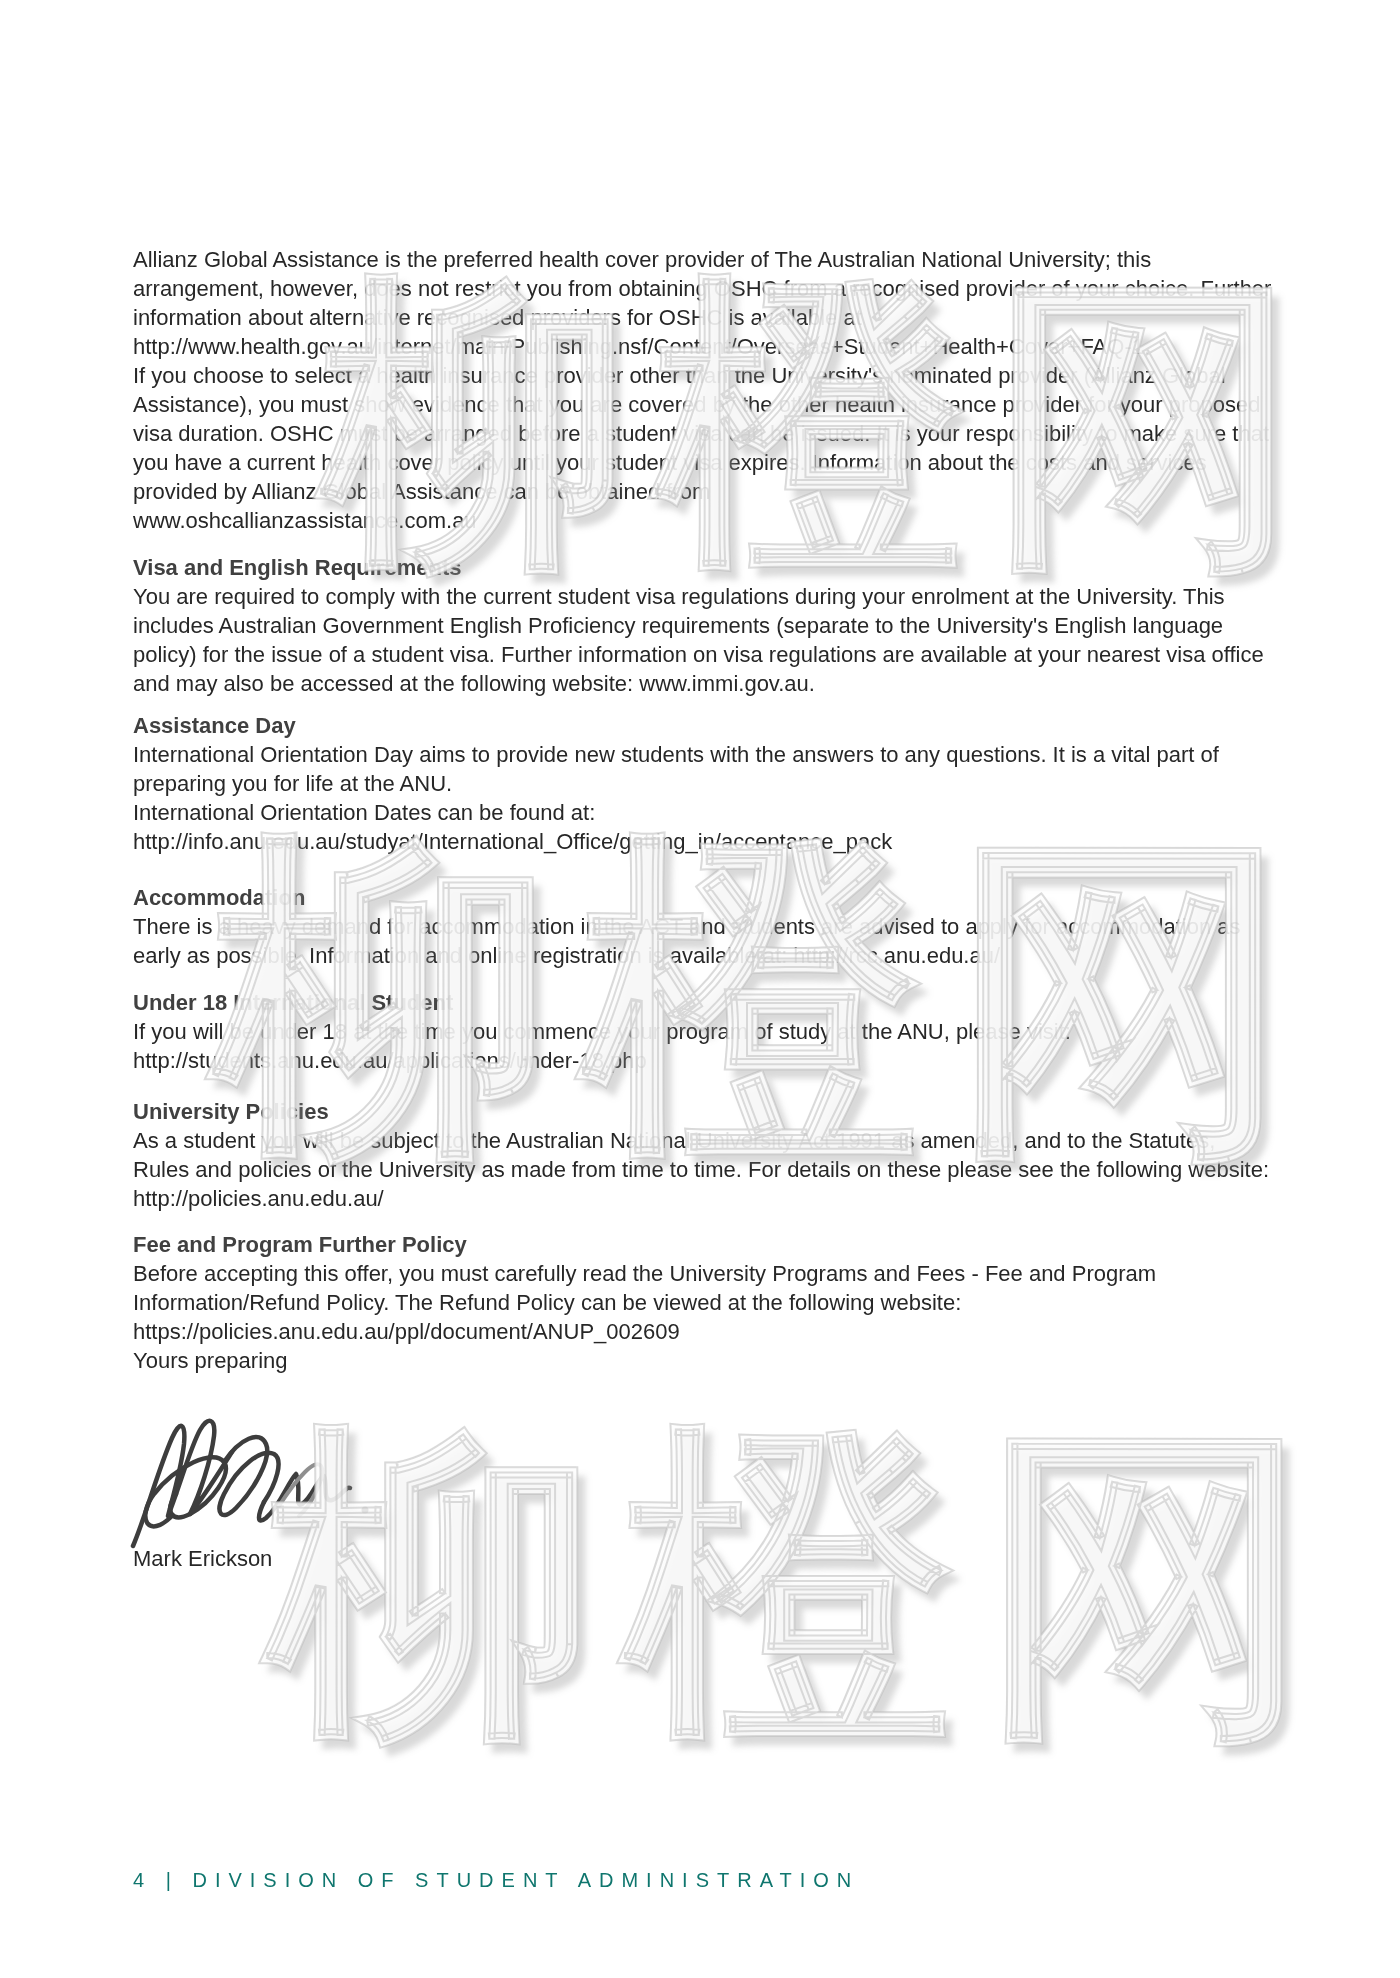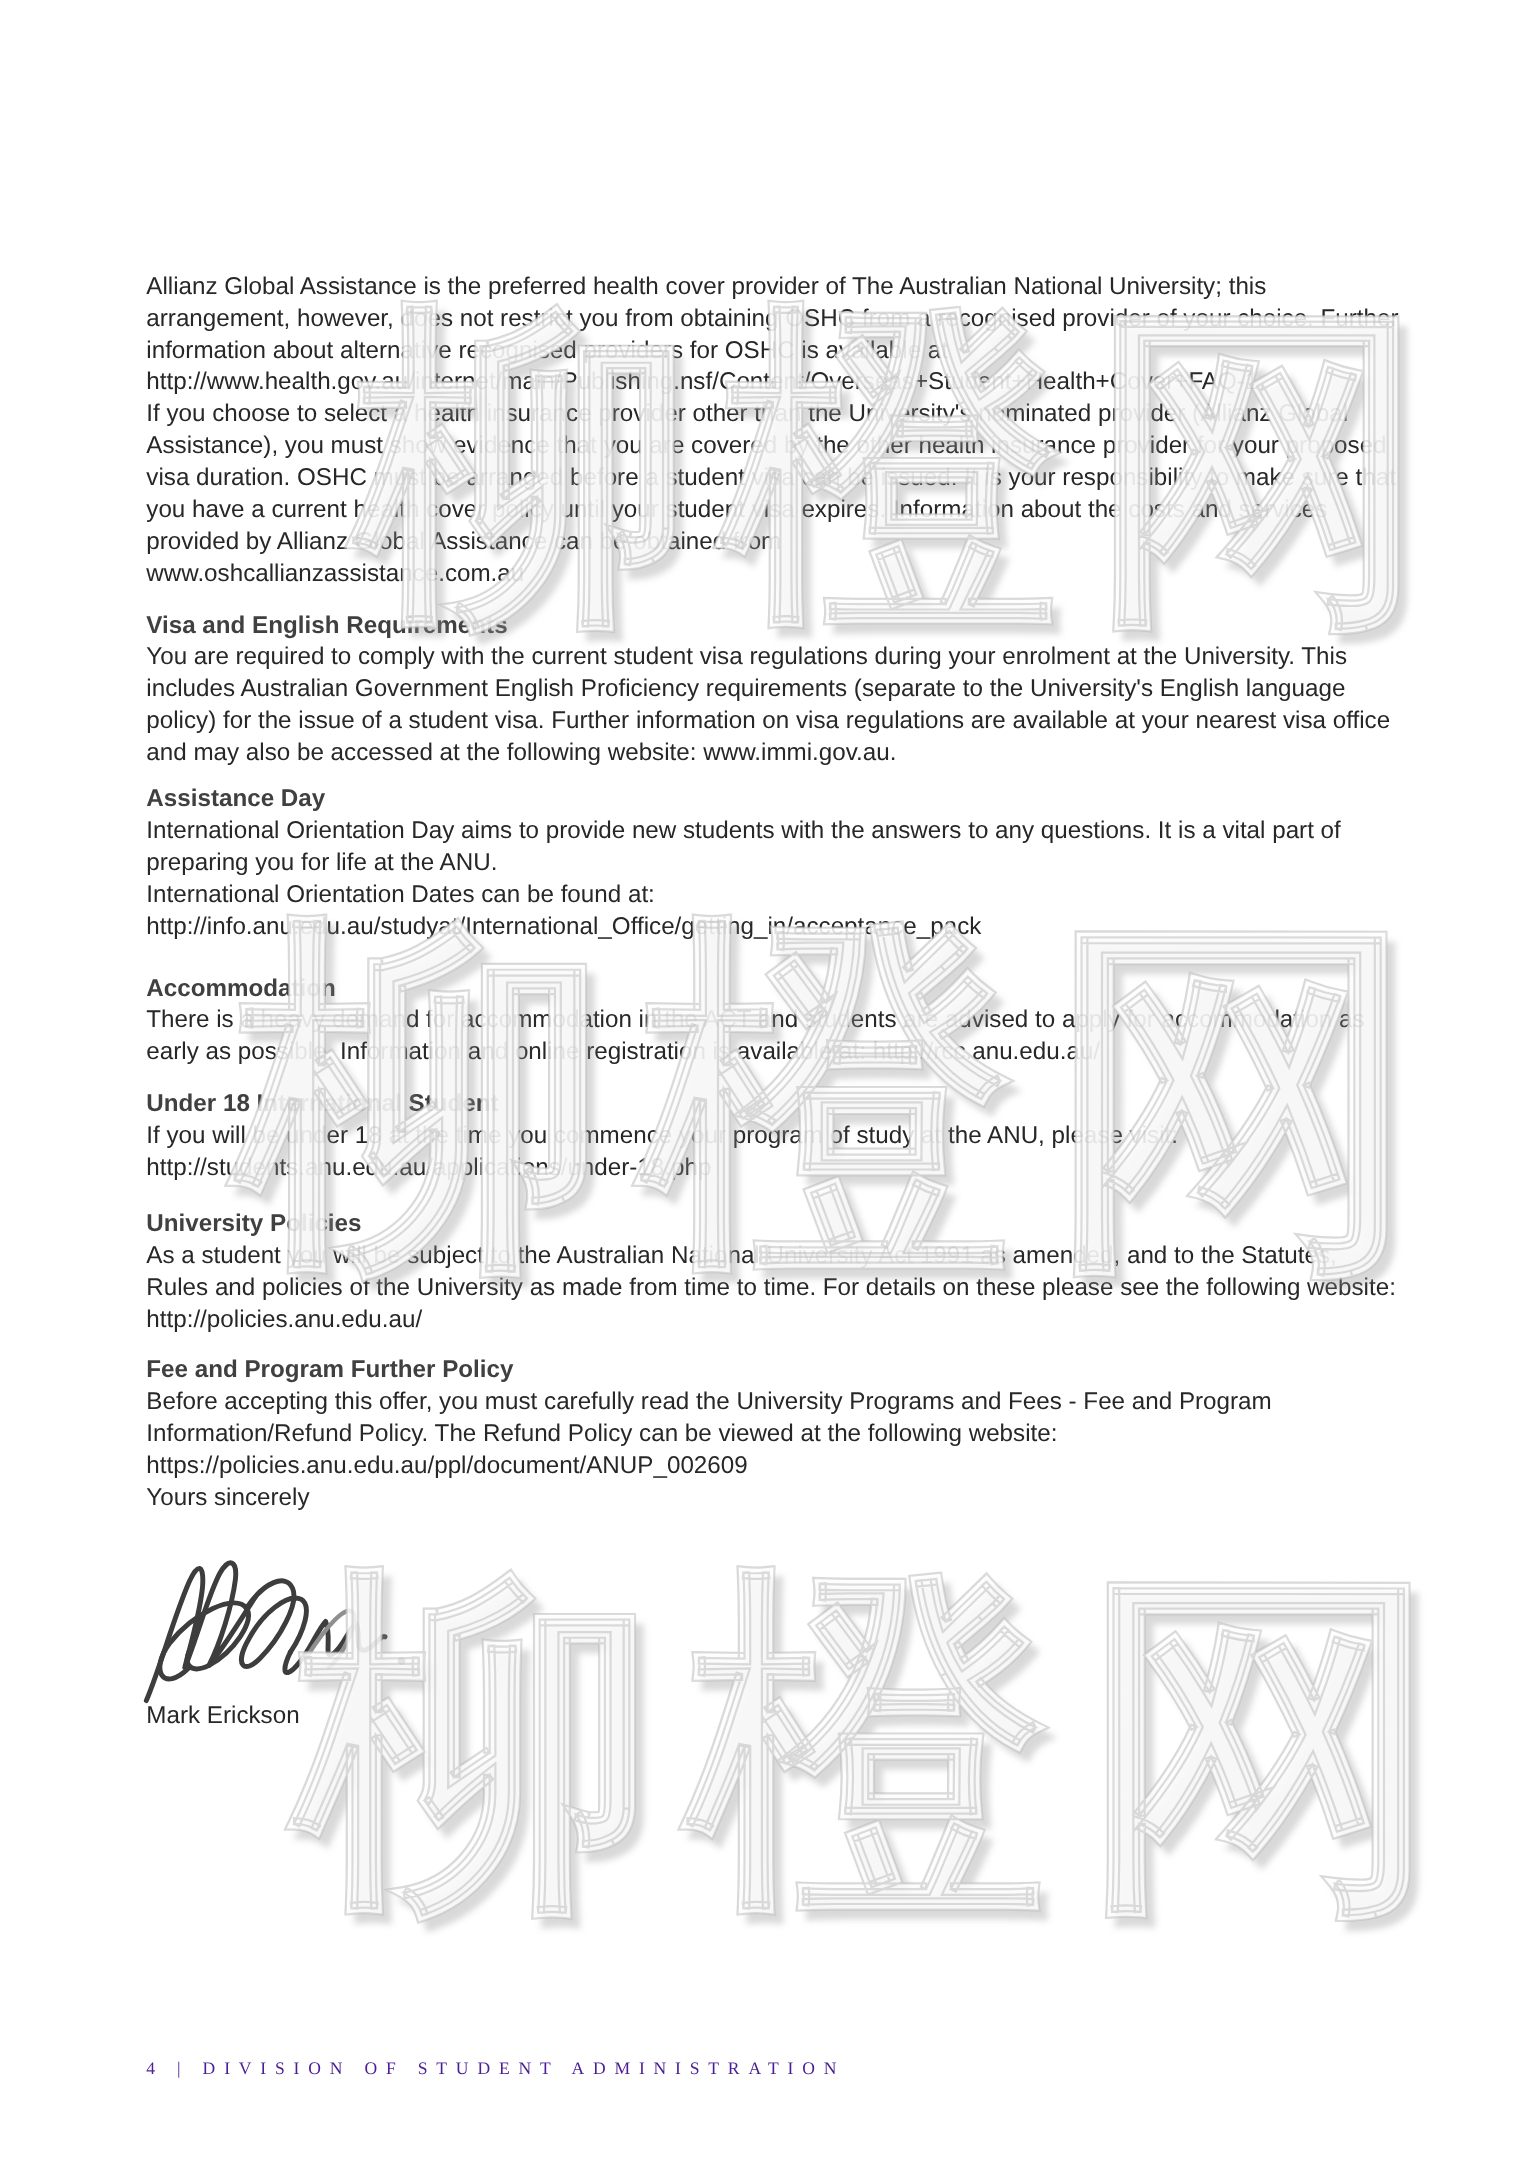--- a/index.html
+++ b/index.html
@@ -56,26 +56,25 @@
     text-shadow: 8px 9px 6px rgba(145,145,145,0.35), -1px -1px 0 rgba(220,220,220,0.25);
     pointer-events: none;
     user-select: none;
   }
   .wm-1 { left: 320px; top: 270px;  font-size: 310px; letter-spacing: 25px; }
   .wm-2 { left: 212px; top: 828px;  font-size: 340px; letter-spacing: 30px; }
   .wm-3 { left: 266px; top: 1420px; font-size: 330px; letter-spacing: 28px; }
   .footer {
     position: absolute;
     left: 133px; top: 1866px;
-    font-size: 16px;
+    font-size: 20px;
     line-height: 29px;
     letter-spacing: 8px;
-    color: #4c1d95;
+    color: #0f766e;
     z-index: 1;
-    font-family: Liberation Serif, serif;
   }
 </style>
 </head>
 <body>
 
 <div class="page">
 
   <div class="content">
 
     <p class="para p-allianz"><span>Allianz Global Assistance is the preferred health cover provider of The Australian National University; this arrangement, however, does not restrict you from obtaining OSHC from a recognised provider of your choice. Further information about alternative recognised providers for OSHC is available at</span>
@@ -116,21 +115,21 @@
       <p class="para">As a student you will be subject to the Australian National University Act 1991 as amended, and to the Statutes, Rules and policies of the University as made from time to time. For details on these please see the following website: http://policies.anu.edu.au/</p>
     </div>
 
     <div class="section sec-fee">
       <h3 class="section-heading">Fee and Program Further Policy</h3>
       <p class="para"><span>Before accepting this offer, you must carefully read the University Programs and Fees - Fee and Program Information/Refund Policy.  The Refund Policy can be viewed at the following website:</span>
         <span class="block-url">https://policies.anu.edu.au/ppl/document/ANUP_002609</span>
       </p>
     </div>
 
-    <p class="para closing">Yours sincerely</p>
+    <p class="para closing">Yours preparing</p>
 
     <div class="signature-wrap">
       <svg width="260" height="158" viewBox="0 0 260 158">
         <g fill="none" stroke="#3d3d3d" stroke-width="4.5" stroke-linecap="round" stroke-linejoin="round">
           <path d="M6,152 C18,124 31,76 45,44 C53,26 59,28 57,50 C54,76 45,106 41,122 C53,92 63,54 73,36 C81,22 89,24 87,42 C84,66 73,100 63,120 C79,100 97,70 105,58"></path>
           <path d="M45,122 C21,146 9,124 27,100 C49,72 87,54 97,68 C105,80 85,108 63,120 C45,129 37,118 49,100"></path>
           <path d="M97,68 C113,44 133,36 139,50 C145,64 127,96 109,114 C95,128 87,120 97,100 C111,72 135,54 147,60 C157,66 149,90 137,108"></path>
           <path d="M137,108 C131,120 129,132 139,124 C153,112 161,88 169,80 C175,94 167,114 175,110 C185,104 191,84 197,82 C201,92 195,108 205,106 C213,104 219,92 223,94"></path>
         </g>
         <g fill="none" stroke="#8f8f8f" stroke-width="4" stroke-linecap="round">

